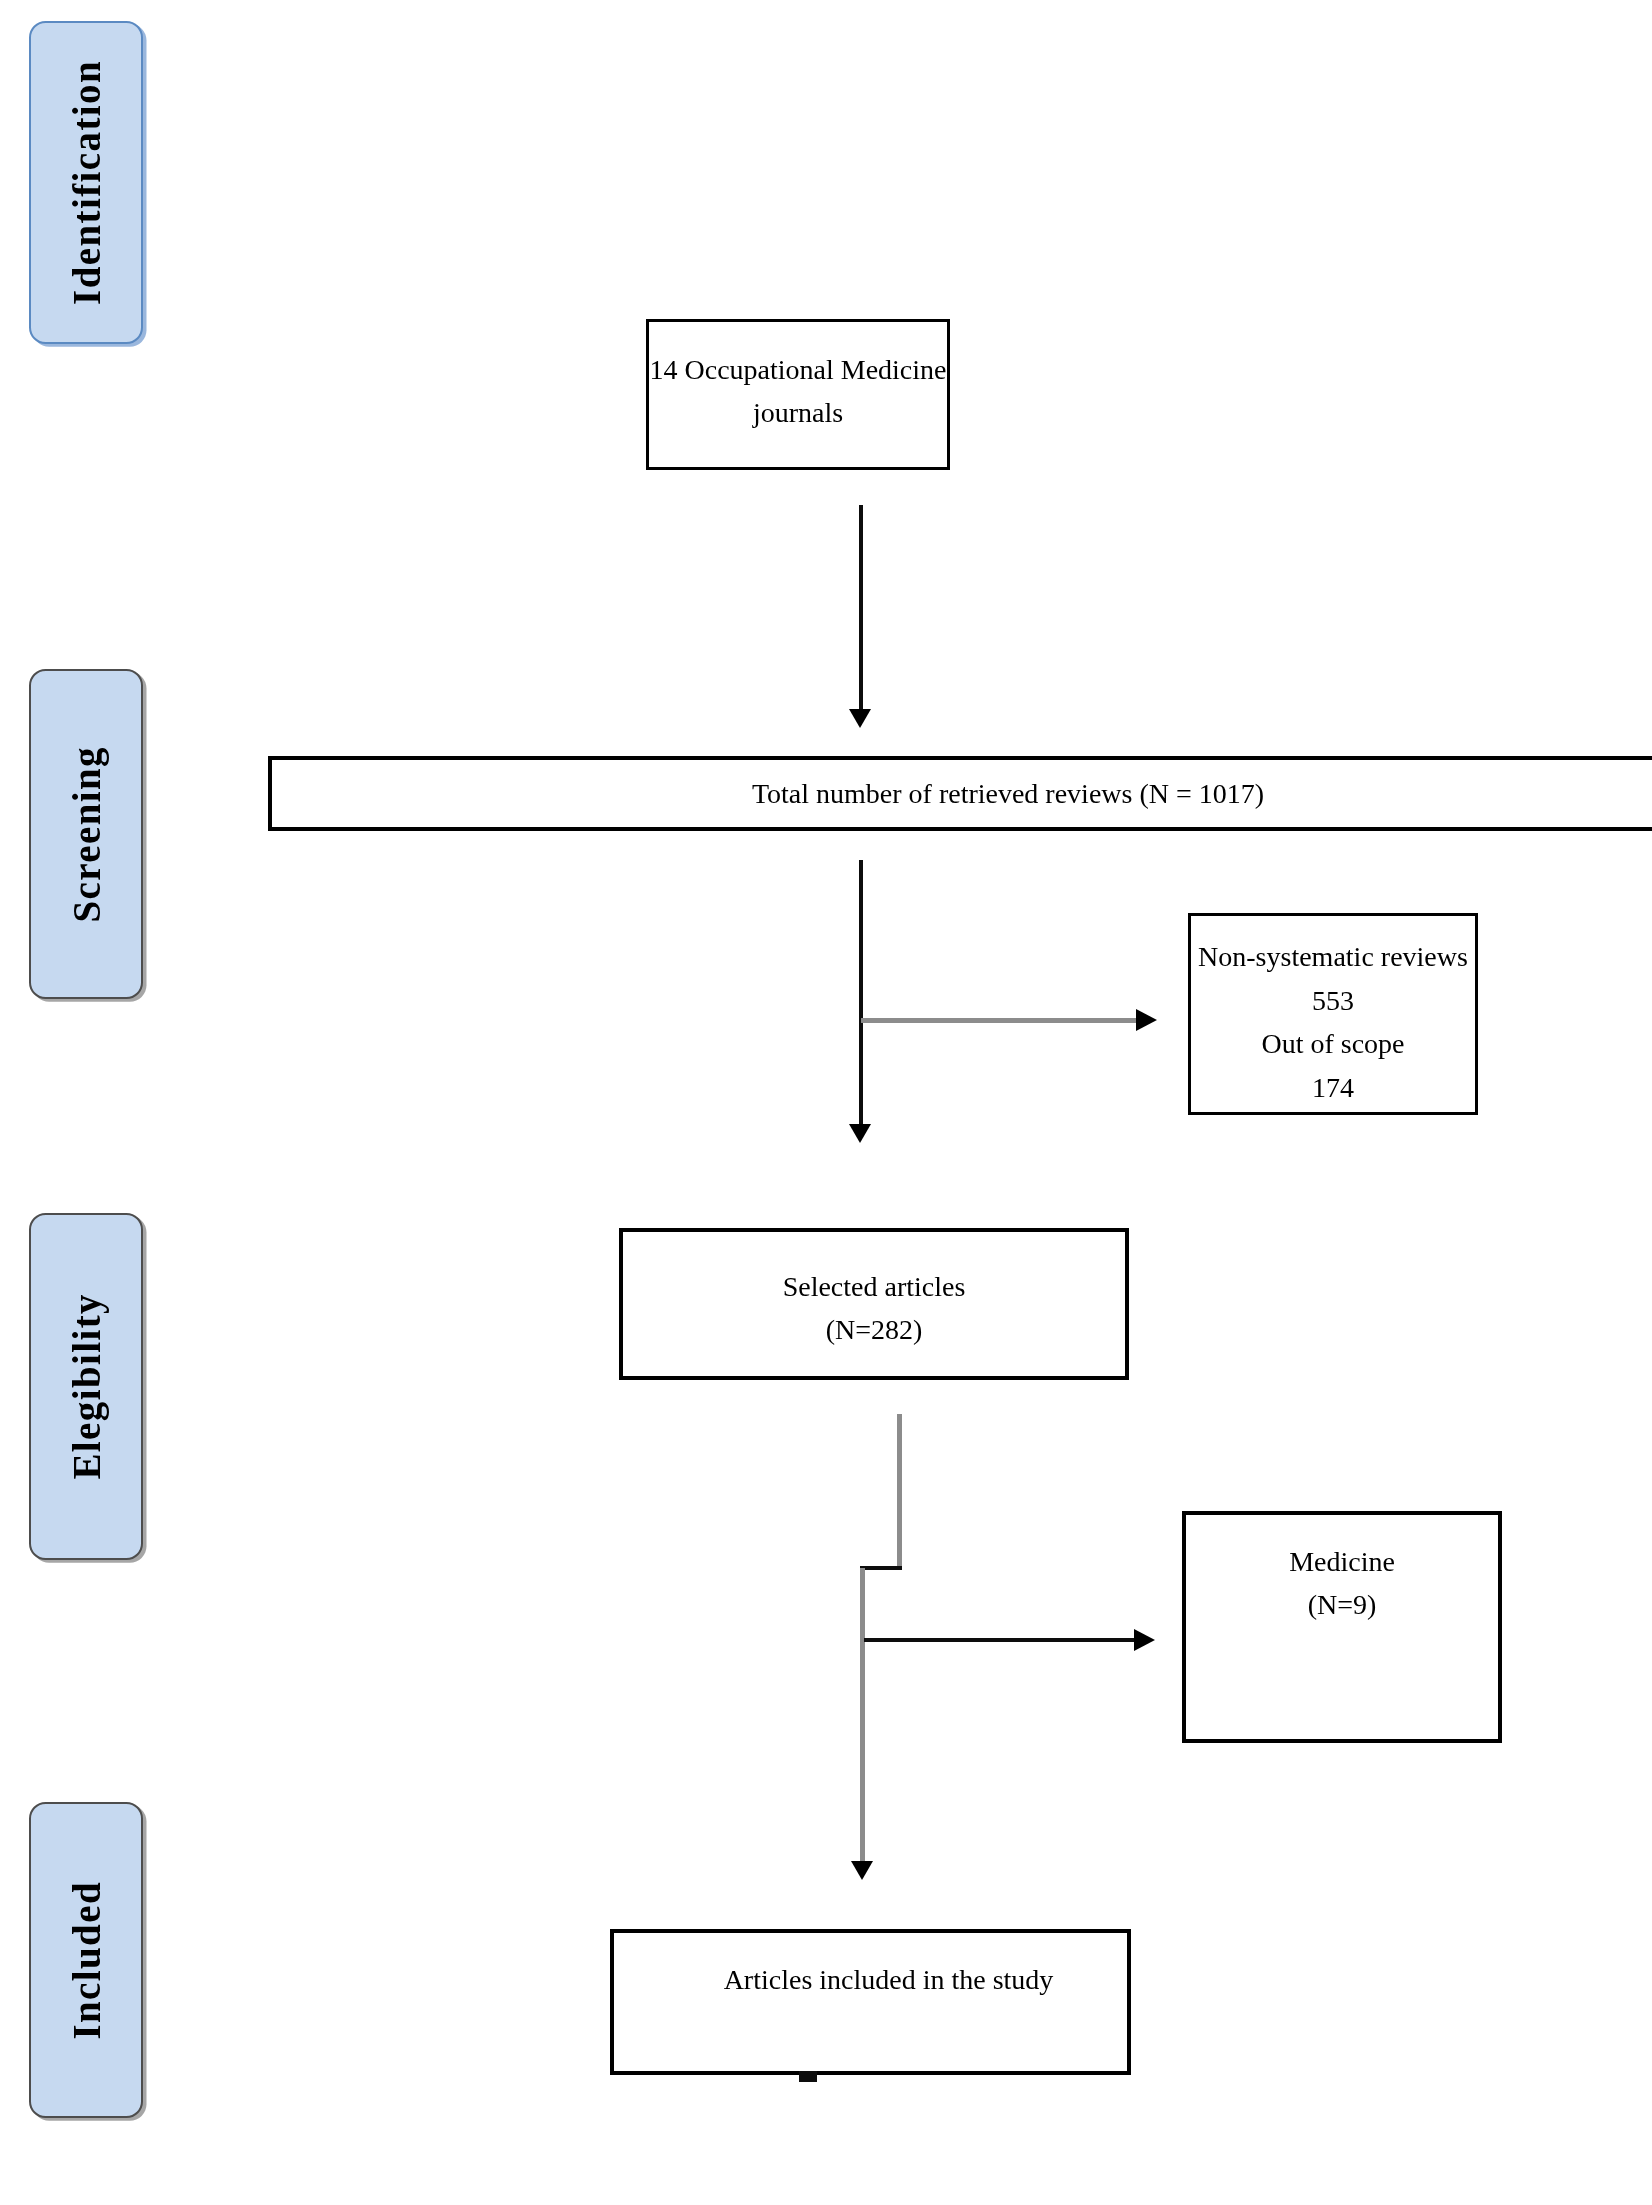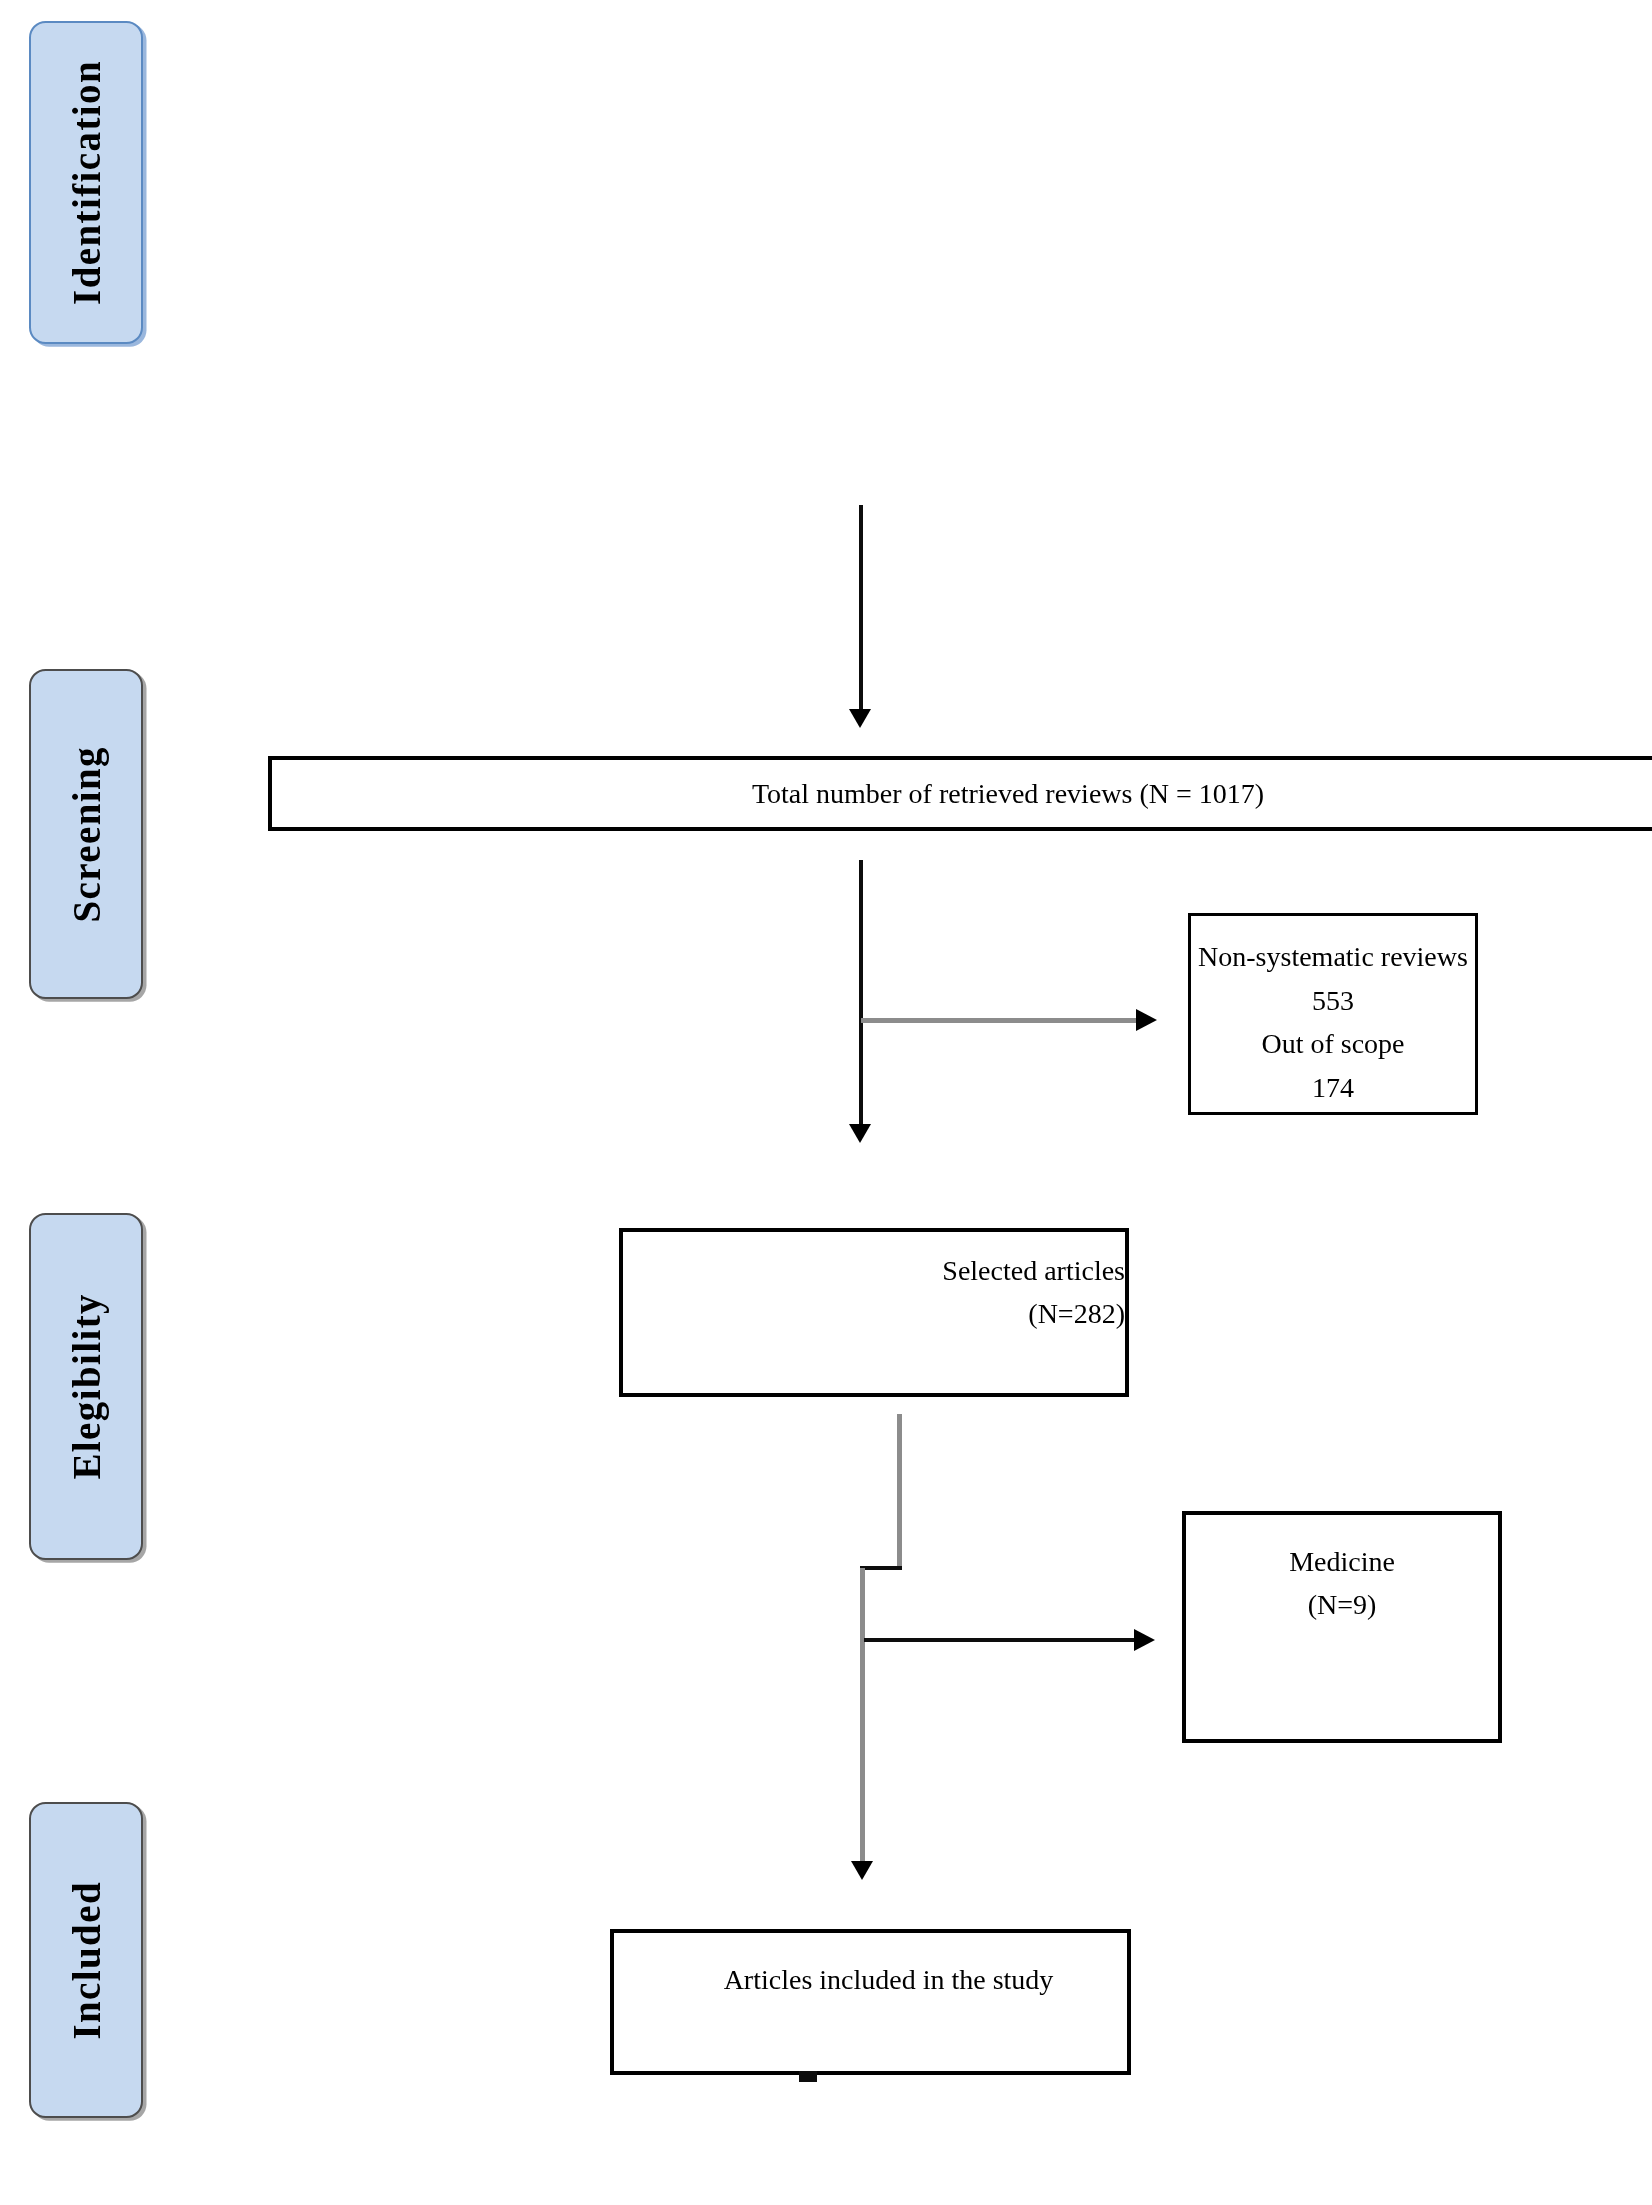--- a/index.html
+++ b/index.html
@@ -49,21 +49,21 @@
     text-align: center;
     font-size: 28px;
     line-height: 1.55;
   }
   .node .tline { display: block; }
 
   #node-journals   { left: 646px;  top: 319px;  width: 304px;  height: 151px; padding-top: 26px; }
   #node-retrieved  { left: 268px;  top: 756px; width: 1480px; height: 75px; border-width: 4.2px;
                      display: flex; align-items: center; justify-content: center; }
   #node-excluded   { left: 1188px; top: 913px; width: 290px;  height: 202px; padding-top: 19.4px; }
-  #node-selected   { left: 619px;  top: 1228px; width: 510px;  height: 169px; border-width: 4.2px; padding-top: 17px; text-align: right; }
+  #node-selected   { left: 619px;  top: 1228px; width: 510px;  height: 152px; border-width: 4.2px; padding-top: 33px; }
   #node-protocols  { left: 1182px; top: 1511px; width: 320px;  height: 232px; border-width: 4.2px; padding-top: 25px; }
   #node-included   { left: 610px;  top: 1929px; width: 521px;  height: 146px; border-width: 4.2px; padding-top: 25px; padding-left: 36px; }
 
   
   .line { position: absolute; background: #0d0d0d; }
   .line.gray { background: #8c8c8c; }
 
   .head-down {
     position: absolute; width: 0; height: 0;
     border-left: 11.8px solid transparent;
@@ -88,20 +88,24 @@
   <div class="stage gray-border" style="top:669px; height:326px;">
     <span class="vlabel">Screening</span>
   </div>
   <div class="stage gray-border" style="top:1213px; height:343px;">
     <span class="vlabel">Elegibility</span>
   </div>
   <div class="stage gray-border" style="top:1802px; height:312px;">
     <span class="vlabel">Included</span>
   </div>
 
+  <div class="node" id="node-journals">
+    <span class="tline">14 Occupational Medicine</span>
+    <span class="tline">journals</span>
+  </div>
 
   <div class="node" id="node-retrieved">
     <span>Total number of retrieved reviews (N = 1017)</span>
   </div>
 
   <div class="node" id="node-excluded">
     <span class="tline">Non-systematic reviews</span>
     <span class="tline">553</span>
     <span class="tline">Out of scope</span>
     <span class="tline">174</span>

